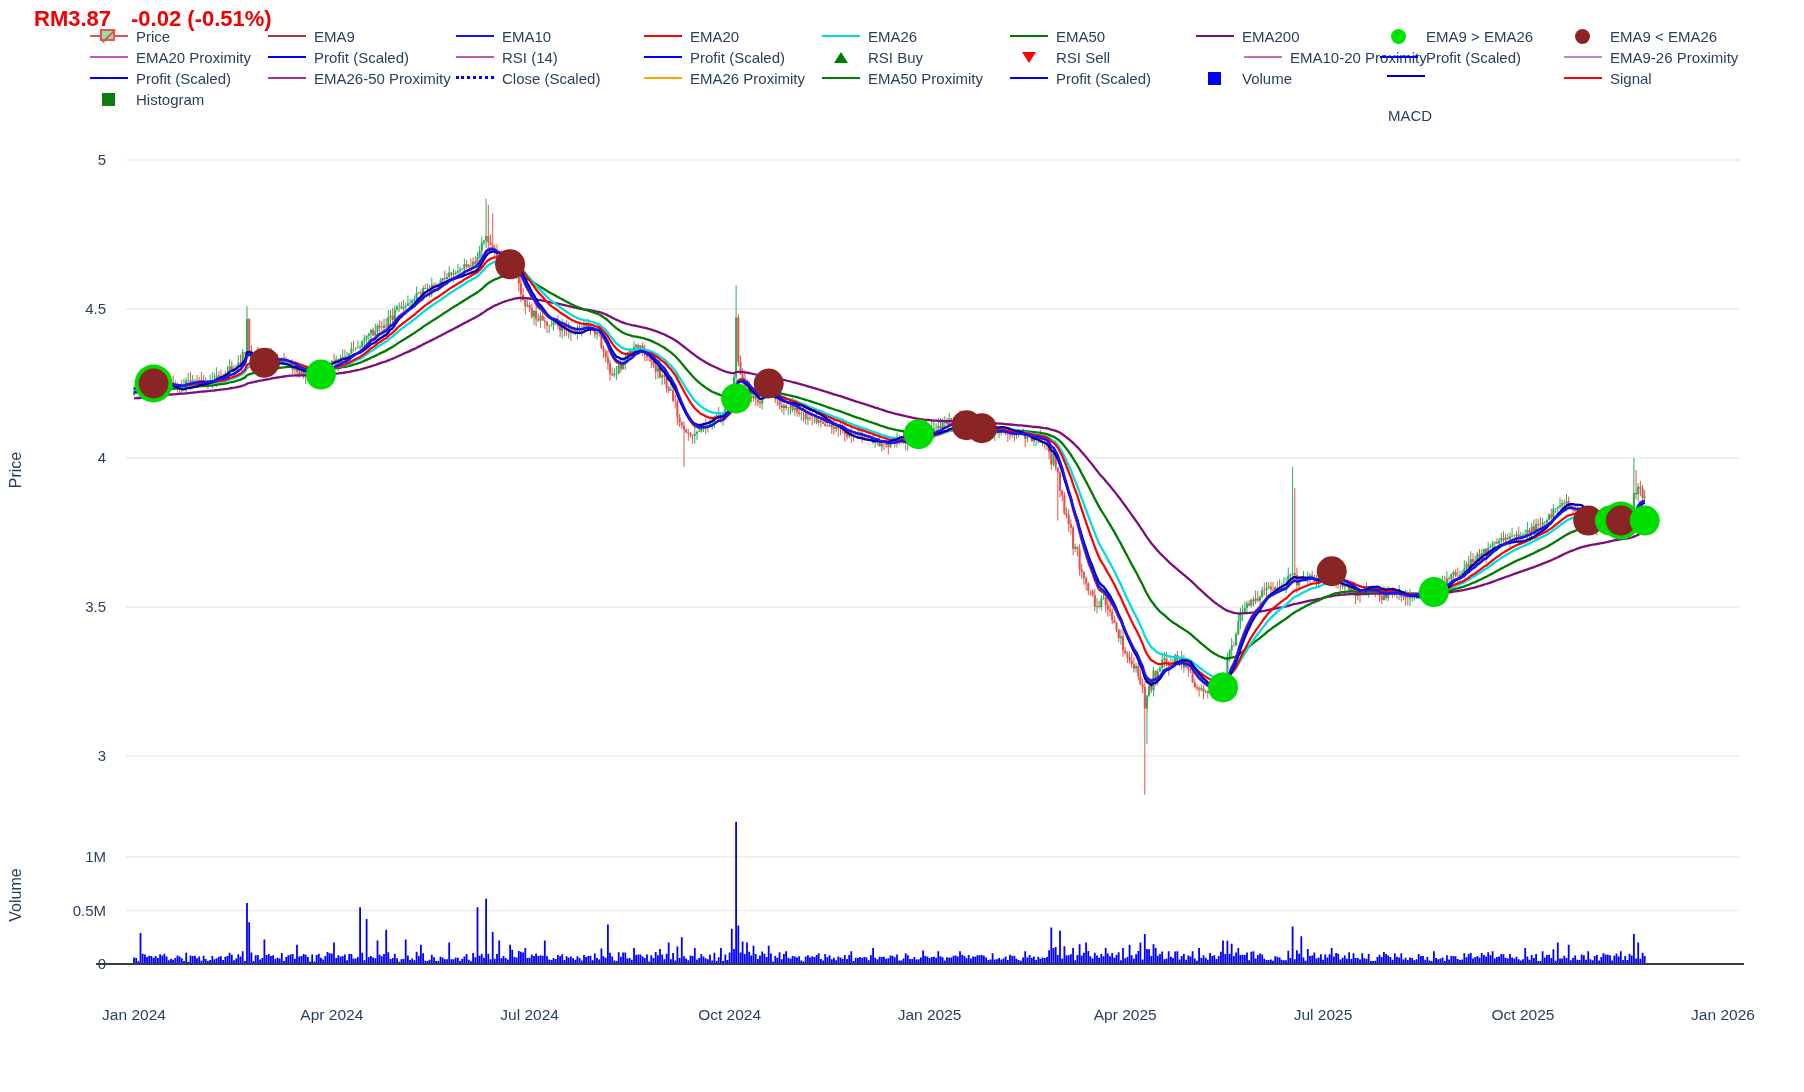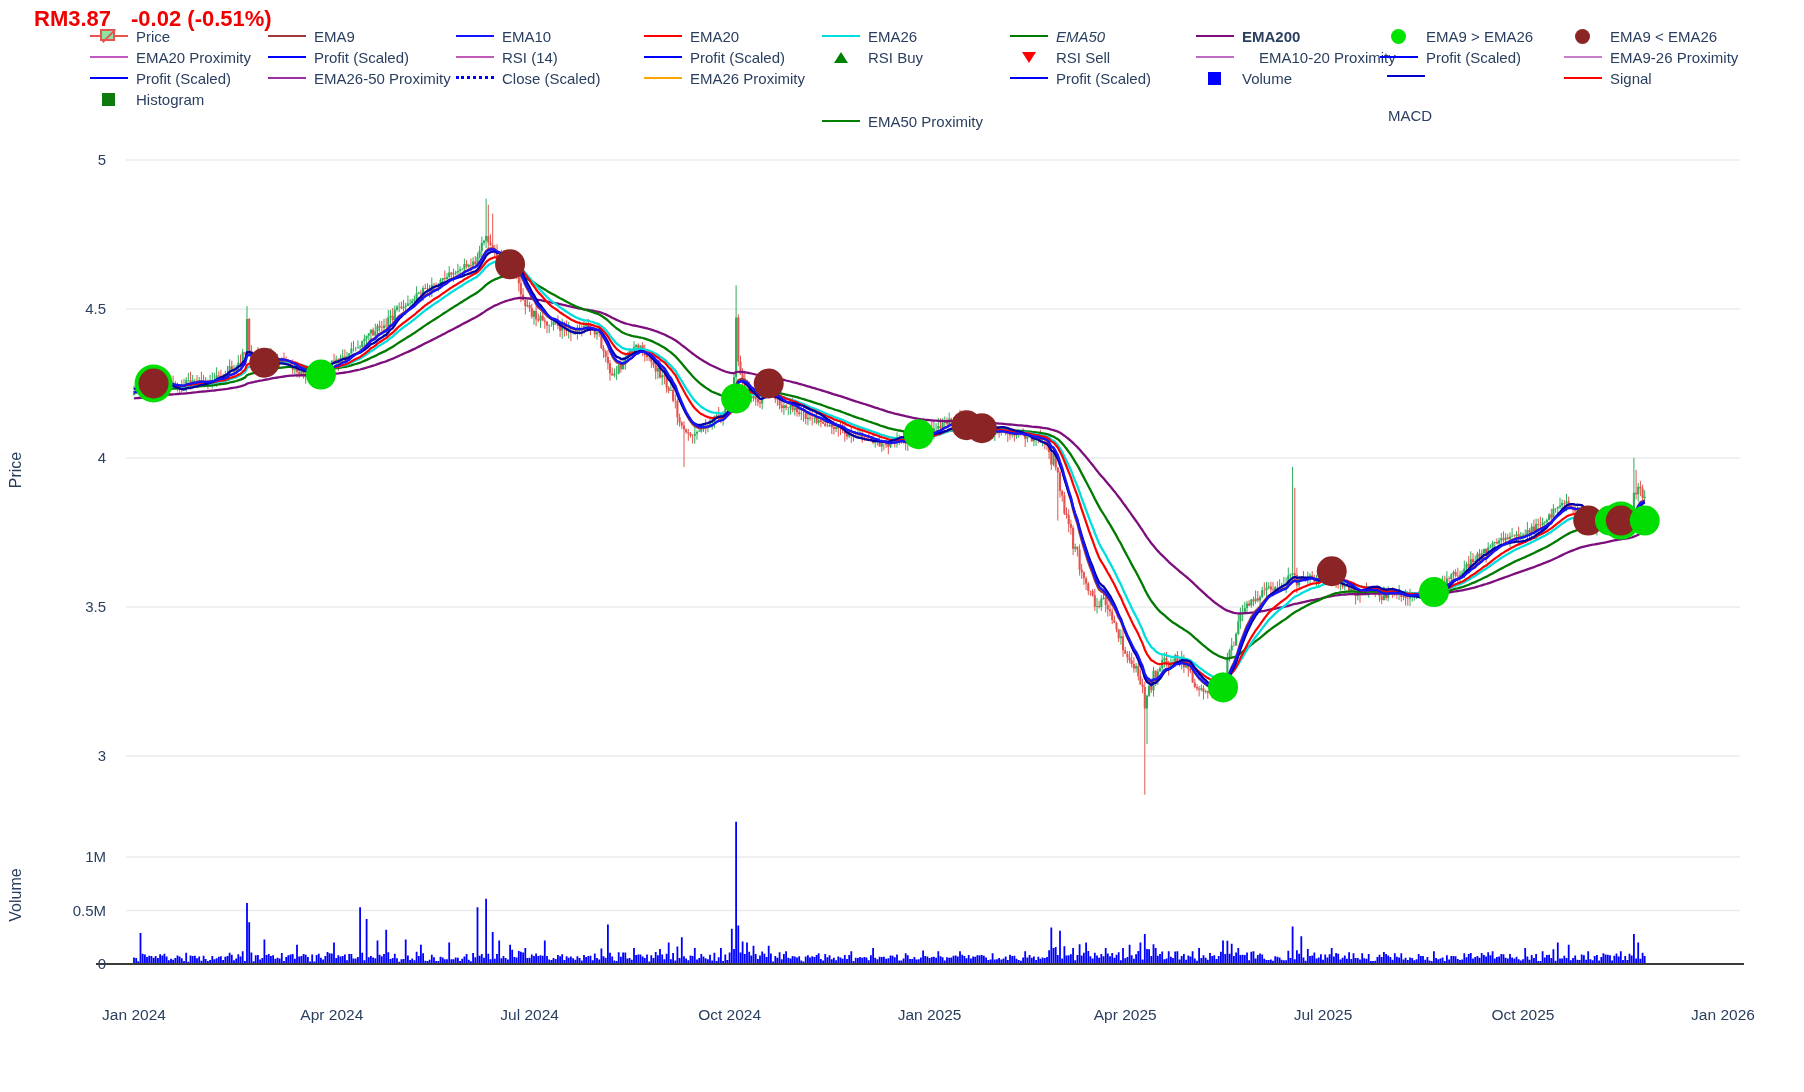--- a/index.html
+++ b/index.html
@@ -64,27 +64,27 @@
         <span class="sw-line" style="border-top-color: rgb(255, 0, 0);"></span>
       </span>
       <span class="lbl">EMA20</span>
     </div>
     <div class="legend-item" style="left: 822px; top: 27px;">
       <span class="swatch">
         <span class="sw-line" style="border-top-color: rgb(0, 221, 221);"></span>
       </span>
       <span class="lbl">EMA26</span>
     </div>
-    <div class="legend-item" style="left: 1010px; top: 27px; font-style: italic;">
+    <div class="legend-item" style="left: 1010px; top: 27px;">
       <span class="swatch">
         <span class="sw-line" style="border-top-color: rgb(0, 122, 0);"></span>
       </span>
       <span class="lbl">EMA50</span>
     </div>
-    <div class="legend-item" style="left: 1196px; top: 27px; font-weight: bold;">
+    <div class="legend-item" style="left: 1196px; top: 27px;">
       <span class="swatch">
         <span class="sw-line" style="border-top-color: rgb(125, 15, 125);"></span>
       </span>
       <span class="lbl">EMA200</span>
     </div>
     <div class="legend-item" style="left: 1380px; top: 27px; text-align: right;">
       <span class="swatch">
         <span class="sw-dot" style="background: rgb(0, 228, 0);"></span>
       </span>
       <span class="lbl">EMA9 &gt; EMA26</span>
@@ -124,21 +124,21 @@
         <span class="sw-tri-up" style="border-bottom-color: rgb(0, 128, 0);"></span>
       </span>
       <span class="lbl">RSI Buy</span>
     </div>
     <div class="legend-item" style="left: 1010px; top: 48px;">
       <span class="swatch">
         <span class="sw-tri-down" style="border-top-color: rgb(255, 0, 0);"></span>
       </span>
       <span class="lbl">RSI Sell</span>
     </div>
-    <div class="legend-item" style="left: 1196px; top: 48px; gap: 17px;">
+    <div class="legend-item" style="left: 1244px; top: 48px;">
       <span class="swatch">
         <span class="sw-line" style="border-top-color: rgb(194, 107, 194);"></span>
       </span>
       <span class="lbl">EMA10-20 Proximity</span>
     </div>
     <div class="legend-item" style="left: 1380px; top: 48px;">
       <span class="swatch">
         <span class="sw-line" style="border-top-color: rgb(0, 0, 255);"></span>
       </span>
       <span class="lbl">Profit (Scaled)</span>
@@ -166,21 +166,21 @@
         <span class="sw-dotted" style="border-top-color: rgb(0, 0, 255);"></span>
       </span>
       <span class="lbl">Close (Scaled)</span>
     </div>
     <div class="legend-item" style="left: 644px; top: 69px;">
       <span class="swatch">
         <span class="sw-line" style="border-top-color: rgb(255, 165, 0);"></span>
       </span>
       <span class="lbl">EMA26 Proximity</span>
     </div>
-    <div class="legend-item" style="left: 822px; top: 69px; margin-top: 43px;">
+    <div class="legend-item" style="left: 822px; top: 69px;">
       <span class="swatch">
         <span class="sw-line" style="border-top-color: rgb(0, 128, 0);"></span>
       </span>
       <span class="lbl">EMA50 Proximity</span>
     </div>
     <div class="legend-item" style="left: 1010px; top: 69px;">
       <span class="swatch">
         <span class="sw-line" style="border-top-color: rgb(0, 0, 255);"></span>
       </span>
       <span class="lbl">Profit (Scaled)</span>

